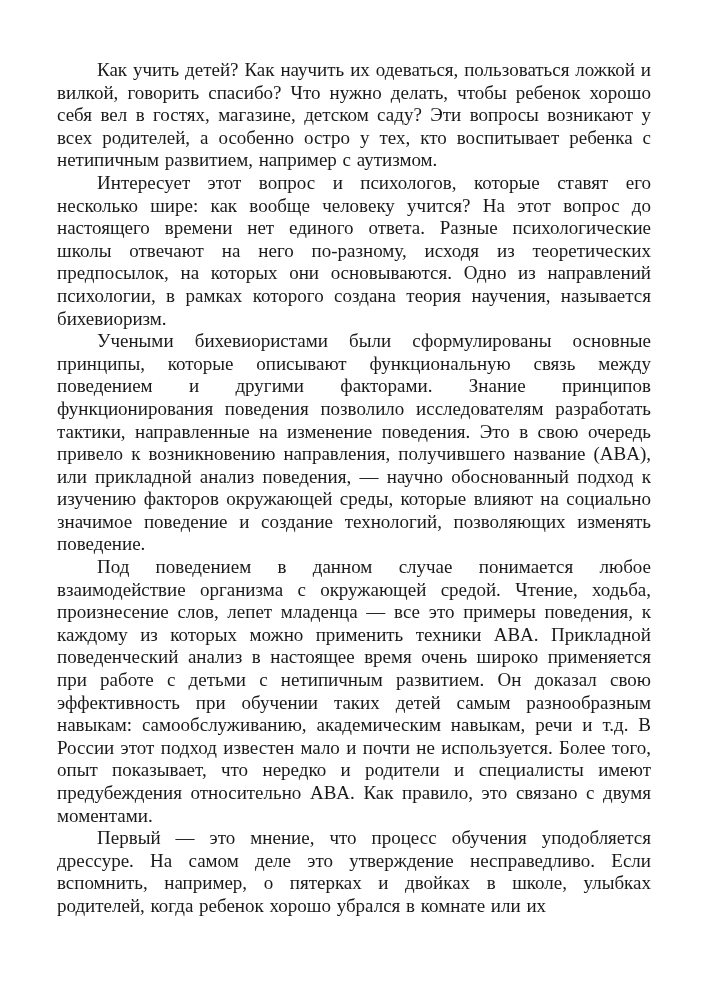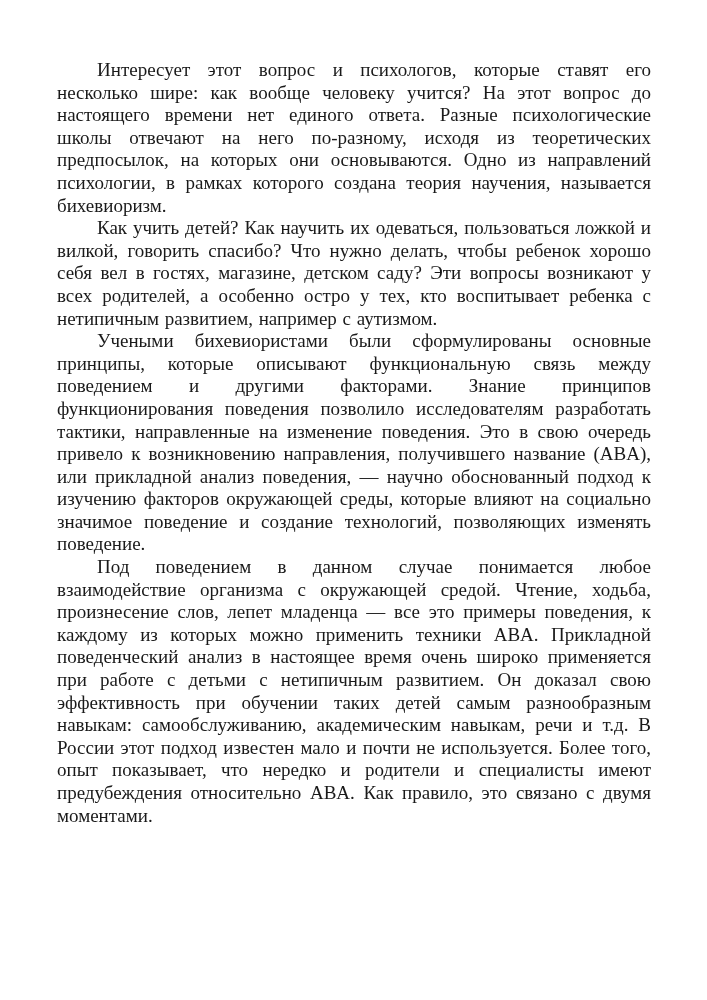--- a/index.html
+++ b/index.html
@@ -32,18 +32,19 @@
     word-spacing: 1px;
   }
   .italic {
   }
 </style>
 </head>
 <body>
 
 <div class="page">
   <div class="text-block">
+    <p>Как учить детей? Как научить их одеваться, пользоваться ложкой и вилкой, говорить спасибо? Что нужно делать, чтобы ребенок хорошо себя вел в гостях, магазине, детском саду? Эти вопросы возникают у всех родителей, а особенно остро у тех, кто воспитывает ребенка с нетипичным развитием, например с аутизмом.</p>
     <p>Интересует этот вопрос и психологов, которые ставят его несколько шире: как вообще человеку учится? На этот вопрос до настоящего времени нет единого ответа. Разные психологические школы отвечают на него по-разному, исходя из теоретических предпосылок, на которых они основываются. Одно из направлений психологии, в рамках которого создана теория научения, называется бихевиоризм.</p>
-    <p>Как учить детей? Как научить их одеваться, пользоваться ложкой и вилкой, говорить спасибо? Что нужно делать, чтобы ребенок хорошо себя вел в гостях, магазине, детском саду? Эти вопросы возникают у всех родителей, а особенно остро у тех, кто воспитывает ребенка с нетипичным развитием, например с аутизмом.</p>
     <p><span>Учеными бихевиористами были сформулированы основные принципы, которые описывают функциональную связь между поведением и другими факторами. Знание принципов функционирования поведения позволило исследователям разработать тактики, направленные на изменение поведения. Это в свою очередь привело к возникновению направления, получившего название (ABA), или </span><span class="italic">прикладной анализ поведения,</span><span> — научно обоснованный подход к изучению факторов окружающей среды, которые влияют на социально значимое поведение и создание технологий, позволяющих изменять поведение.</span></p>
     <p>Под поведением в данном случае понимается любое взаимодействие организма с окружающей средой. Чтение, ходьба, произнесение слов, лепет младенца — все это примеры поведения, к каждому из которых можно применить техники ABA. Прикладной поведенческий анализ в настоящее время очень широко применяется при работе с детьми с нетипичным развитием. Он доказал свою эффективность при обучении таких детей самым разнообразным навыкам: самообслуживанию, академическим навыкам, речи и т.д. В России этот подход известен мало и почти не используется. Более того, опыт показывает, что нередко и родители и специалисты имеют предубеждения относительно ABA. Как правило, это связано с двумя моментами.</p>
+    <p>Первый — это мнение, что процесс обучения уподобляется дрессуре. На самом деле это утверждение несправедливо. Если вспомнить, например, о пятерках и двойках в школе, улыбках родителей, когда ребенок хорошо убрался в комнате или их</p>
   </div>
 </div>
 
 </body></html>

